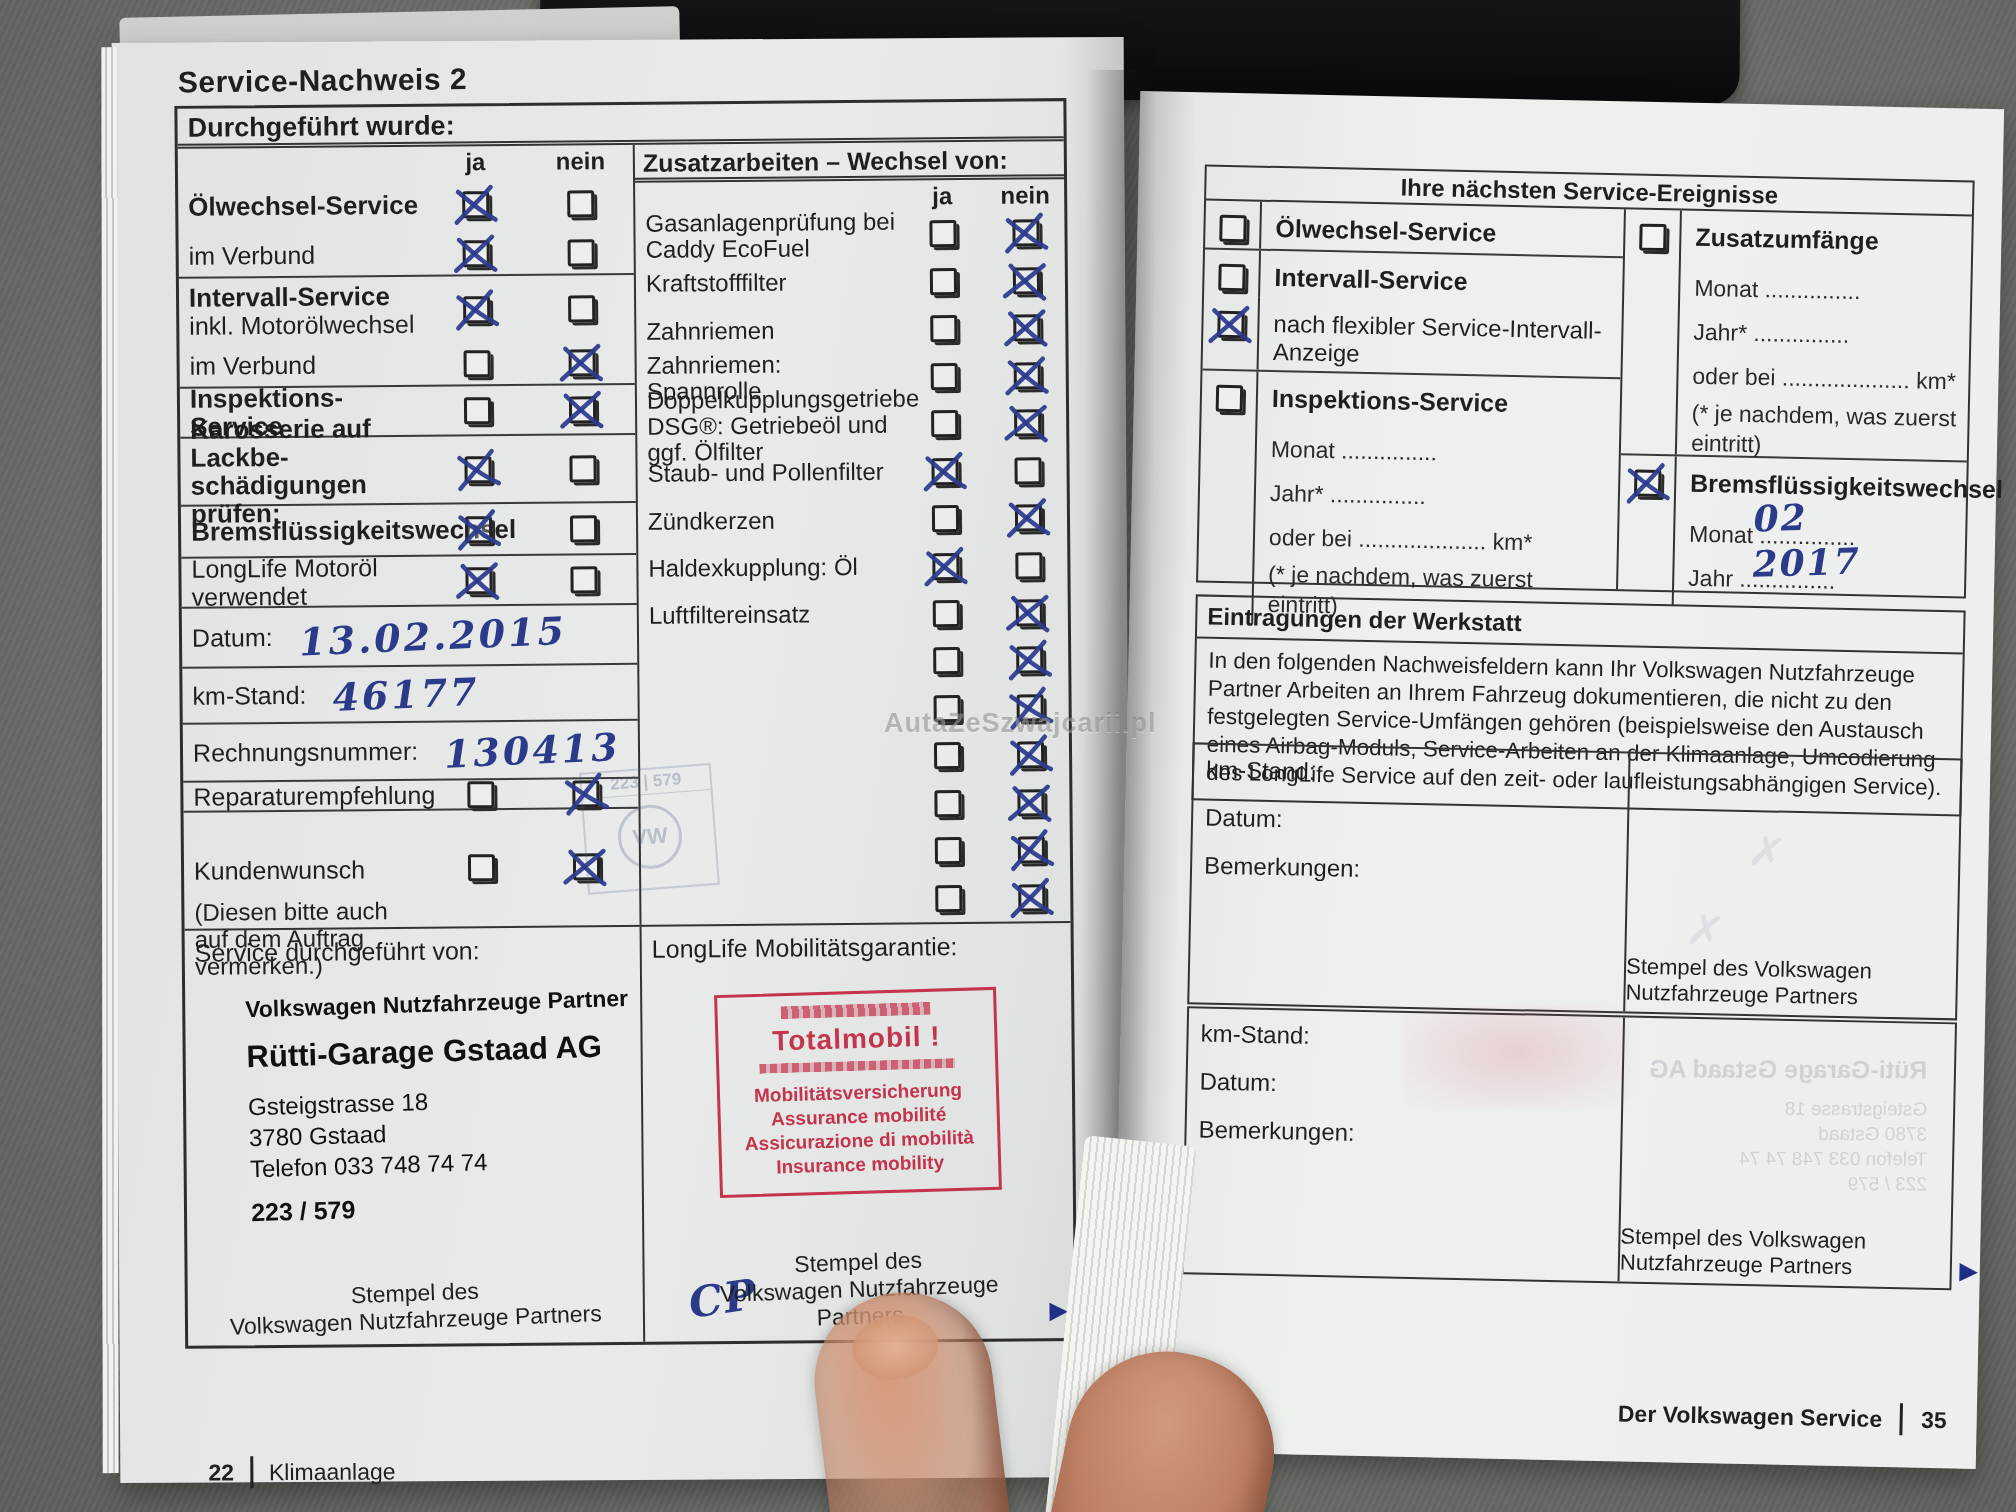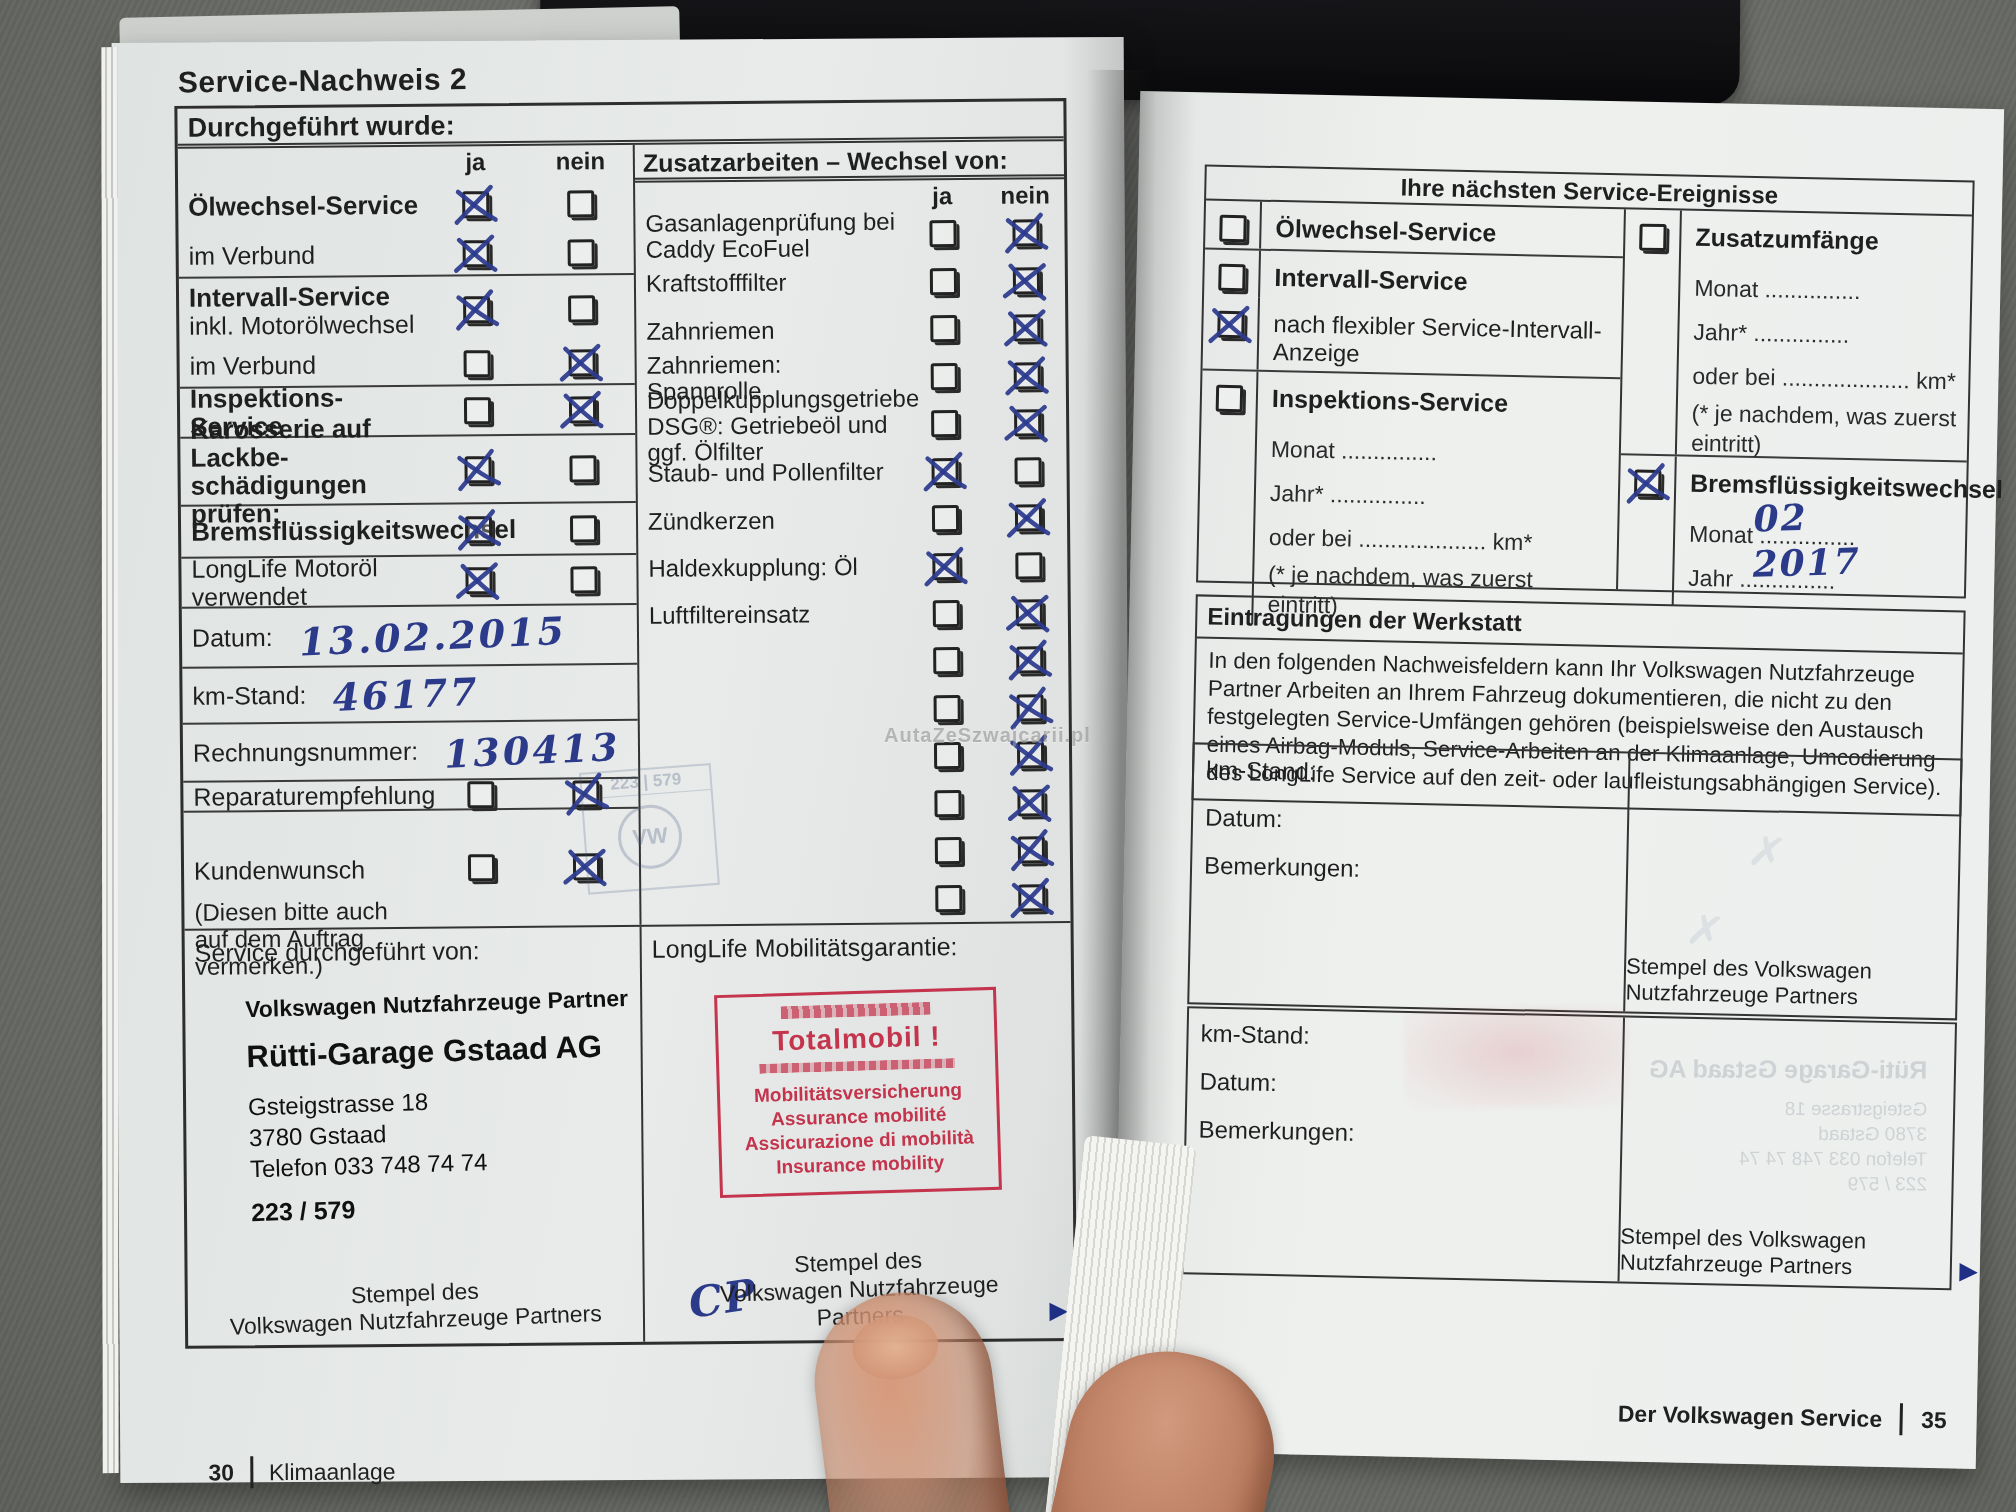--- a/index.html
+++ b/index.html
@@ -119,21 +119,21 @@
   .ghostlines{position:absolute;right:26px;top:34px;text-align:left;color:rgba(60,72,95,.17);transform:rotate(-1deg) scaleX(-1);}
   .ghostlines .g1{font-size:25px;font-weight:bold;margin-bottom:12px;}
   .ghostlines .gn{font-size:19px;line-height:25px;}
   .redsmudge{position:absolute;left:216px;top:-8px;width:225px;height:100px;border-radius:10px;
     background:radial-gradient(ellipse at 50% 45%, rgba(205,80,95,.20), rgba(205,80,95,.05) 70%, transparent);
     filter:blur(2px);transform:rotate(-2deg);}
   .ghostx{position:absolute;font-size:44px;color:rgba(80,95,140,.10);transform:rotate(10deg);}
   .rfoot{position:absolute;right:30px;top:1296px;display:flex;align-items:center;gap:18px;font-size:23px;font-weight:bold;}
   .spinecode{position:absolute;left:1086px;top:1272px;width:22px;height:160px;font-size:14.5px;color:#3c3c3c;
     writing-mode:vertical-rl;transform:rotate(180deg);letter-spacing:1px;font-family:"Liberation Mono",monospace;}
-  .watermark{position:absolute;left:884px;top:724px;font-size:20px;font-weight:bold;color:rgba(95,95,95,.40);
+  .watermark{position:absolute;left:884px;top:708px;font-size:27px;font-weight:bold;color:rgba(95,95,95,.40);
     text-shadow:0 1px 0 rgba(255,255,255,.35);letter-spacing:1px;z-index:40;}
 
   
   .pageedge{position:absolute;left:1064px;top:1140px;width:112px;height:400px;transform:rotate(6deg);
     background:repeating-linear-gradient(90deg,#f4f4f1 0 5px,#d6d7d3 5px 7px);border-radius:8px;z-index:45;}
   .finger{position:absolute;z-index:50;}
   .f1{left:822px;top:1292px;width:178px;height:300px;border-radius:90px 90px 30px 30px;transform:rotate(-7deg);
     background:radial-gradient(ellipse at 42% 28%, #d79a7c 0%, #c2836496 55%, #a56950 100%);box-shadow:inset -10px -8px 22px rgba(90,45,25,.45), 0 0 14px rgba(0,0,0,.25);}
   .f1::before{content:"";position:absolute;left:42px;top:22px;width:86px;height:64px;border-radius:50%;
     background:radial-gradient(#e4b596, #cf9172 80%);opacity:.85;}
@@ -655,21 +655,21 @@
         </div>
       </div>
     </div>
 
     <div class="ghost-stamp">
       <div class="gtxt">223 | 579</div>
       <div class="gcirc">VW</div>
     </div>
 
     <div class="lfoot">
-      <span class="num">30</span>
+      <span class="num">22</span>
       <span class="bar"></span>
       <span>Klimaanlage</span>
     </div>
   </div>
 
   <div class="page pageR">
     <div class="rbox rb1">
       <div class="rb1-head">Ihre nächsten Service-Ereignisse</div>
       <div class="rb1-body">
         <div class="rcolL" id="ne-left">

